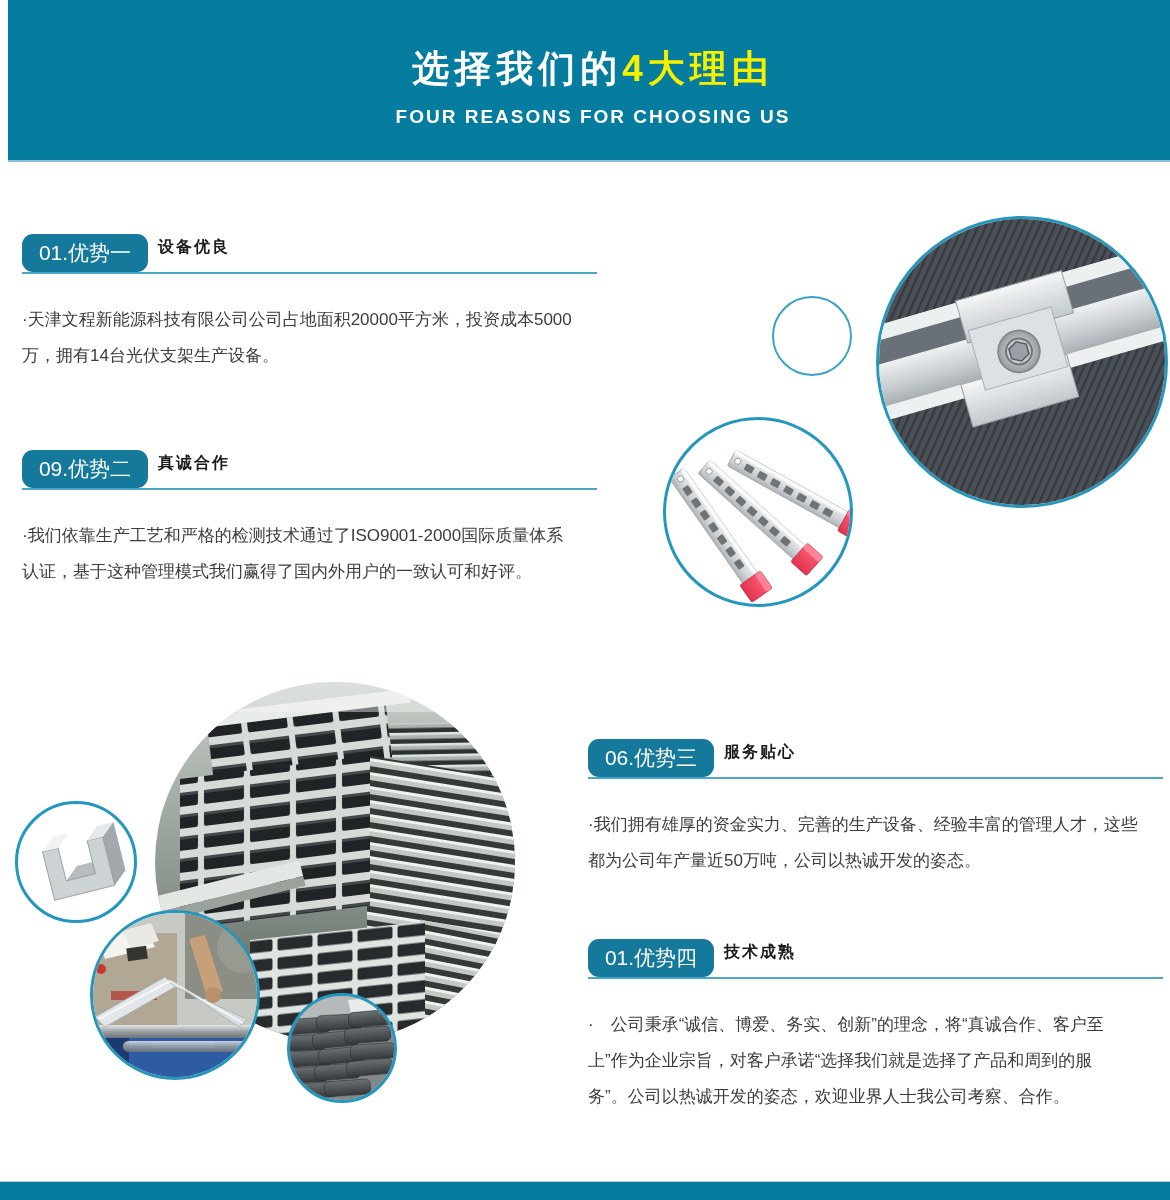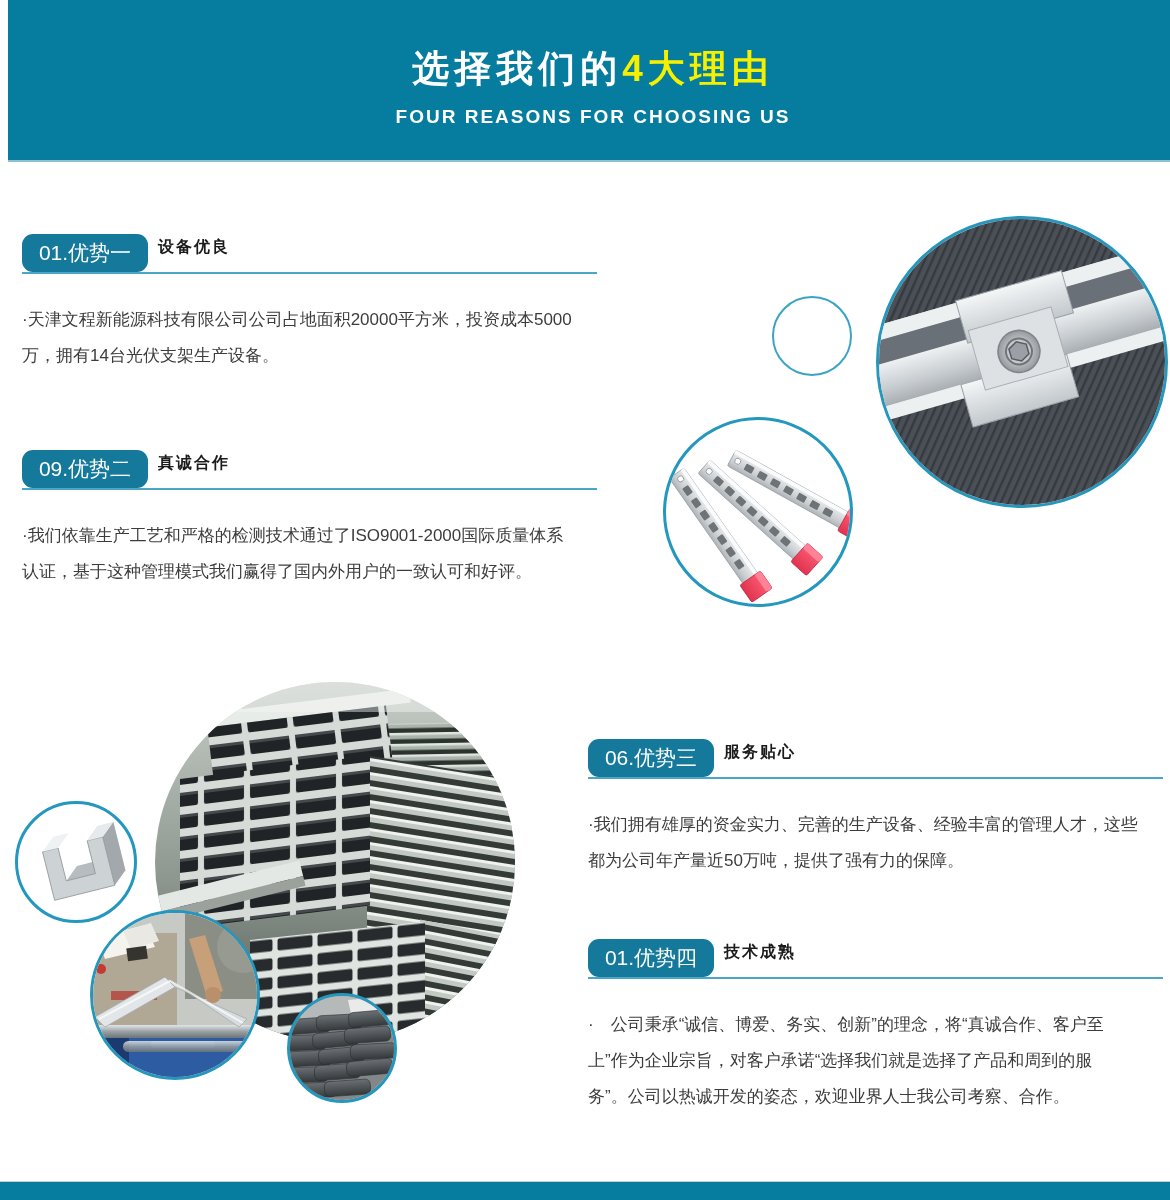--- a/index.html
+++ b/index.html
@@ -87,21 +87,21 @@
   <div class="adv-line"></div>
   <div class="adv-body">·我们依靠生产工艺和严格的检测技术通过了ISO9001-2000国际质量体系
 认证，基于这种管理模式我们赢得了国内外用户的一致认可和好评。</div>
 </div>
 
 <div class="adv s3">
   <div class="adv-label">06.优势三</div>
   <div class="adv-title">服务贴心</div>
   <div class="adv-line"></div>
   <div class="adv-body">·我们拥有雄厚的资金实力、完善的生产设备、经验丰富的管理人才，这些
-都为公司年产量近50万吨，提供了强有力的保障。</div>
+都为公司年产量近50万吨，公司以热诚开发的姿态。</div>
 </div>
 
 <div class="adv s4">
   <div class="adv-label">01.优势四</div>
   <div class="adv-title">技术成熟</div>
   <div class="adv-line"></div>
   <div class="adv-body">·　公司秉承“诚信、博爱、务实、创新”的理念，将“真诚合作、客户至
 上”作为企业宗旨，对客户承诺“选择我们就是选择了产品和周到的服
 务”。公司以热诚开发的姿态，欢迎业界人士我公司考察、合作。</div>
 </div>

